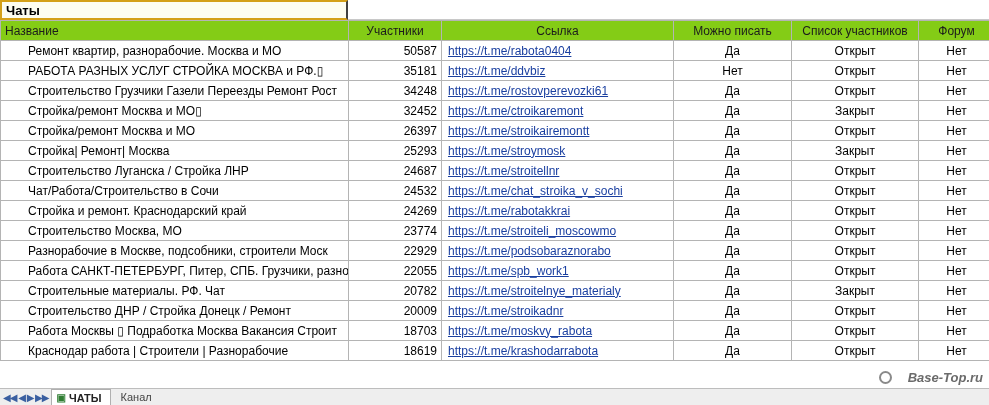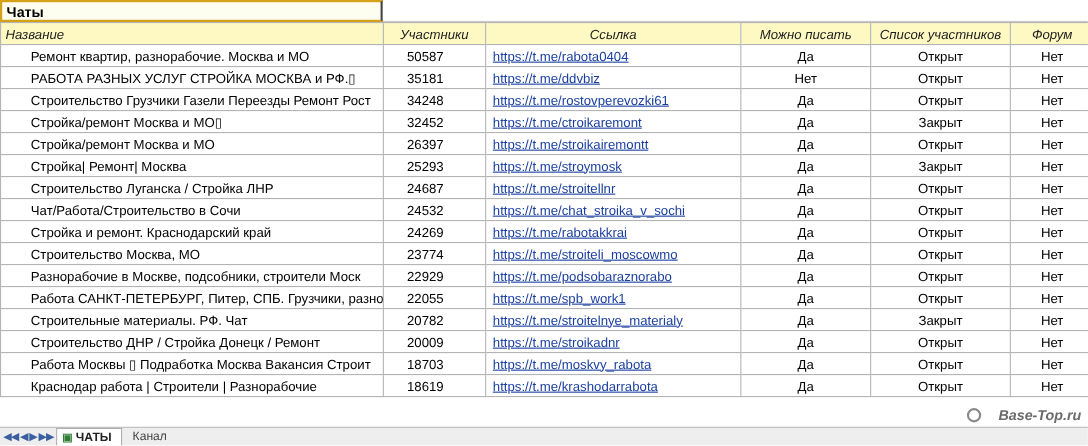--- a/index.html
+++ b/index.html
@@ -53,39 +53,38 @@
     border: 1px solid #b4b4b4;
     height: 20px;
     padding: 0 4px;
     overflow: hidden;
     white-space: nowrap;
     font-weight: normal;
     font-size: 12px;
     box-sizing: border-box;
   }
   thead th {
-    background: #fef9c3;
+    background: #84cc16;
     text-align: center;
     font-weight: bold;
     font-size: 12.5px;
     color: #1c1c1c;
     height: 21px;
-    font-style: italic;
   }
 
   
   .c-name  { width: 348px; text-align: left; }
   .c-part  { width: 93px;  text-align: center; }
   .c-link  { width: 232px; text-align: center; }
   .c-write { width: 118px; text-align: center; }
   .c-list  { width: 127px; text-align: center; }
   .c-forum { width: 76px;  text-align: center; }
 
   tbody td.c-name { text-align: left; padding-left: 27px; }
-  tbody td.c-part { text-align: left; padding-left: 21px; }
+  tbody td.c-part { text-align: right; padding-left: 21px; }
   tbody td.c-link { text-align: left; padding-left: 6px; margin-left: 12px; }
   tbody td.c-write,
   tbody td.c-list,
   tbody td.c-forum { text-align: center; }
 
   a.link {
     color: #1a3fa0;
     text-decoration: underline;
     font-size: 12px;
   }

